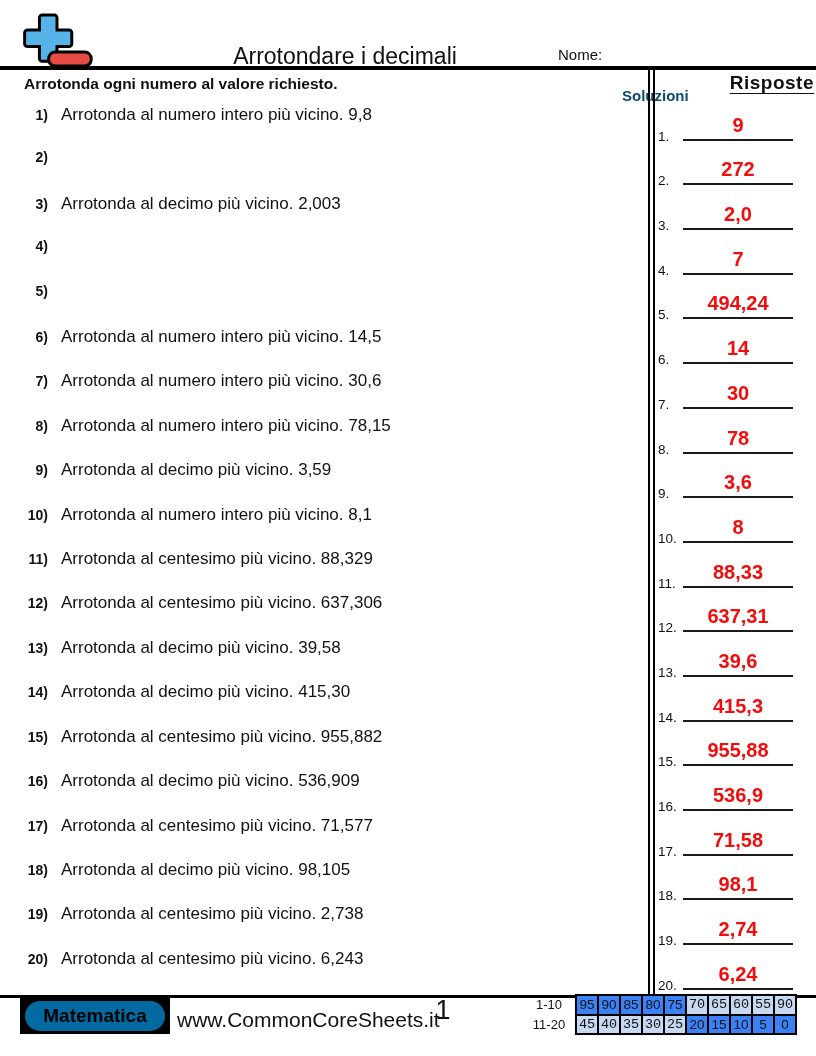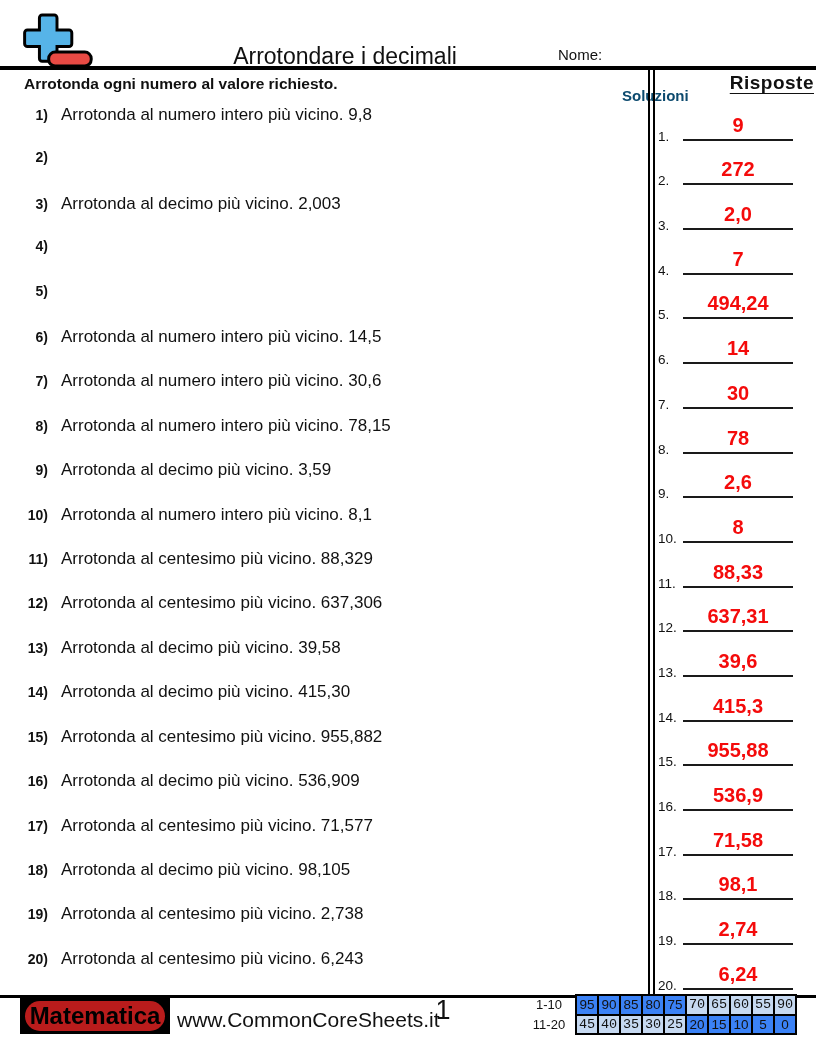--- a/index.html
+++ b/index.html
@@ -27,23 +27,23 @@
     font-size:19px;font-weight:bold;text-decoration:underline;text-underline-offset:4px;letter-spacing:.5px;}
   .answers{position:absolute;left:652px;top:100px;width:162px;}
   .a-row{position:relative;height:44.7px;}
   .a-num{position:absolute;left:6px;bottom:1px;font-size:13.5px;}
   .a-line{position:absolute;left:31px;bottom:4px;width:110px;border-bottom:2px solid #1a1a1a;}
   .a-val{position:absolute;left:31px;bottom:8px;width:110px;text-align:center;
     color:#f40b0b;font-weight:bold;font-size:20px;}
   
   .footer-rule{position:absolute;left:0;top:995px;width:816px;height:3px;background:#000;}
   .brand-box{position:absolute;left:20px;top:998px;width:150px;height:36px;background:#000;}
-  .brand-pill{position:absolute;left:5px;top:3px;right:5px;bottom:3px;background:#b91c1c;
+  .brand-pill{position:absolute;left:5px;top:3px;right:5px;bottom:3px;background:#0369a1;
     border-radius:16px;display:flex;align-items:center;justify-content:center;
-    font-size:24px;font-weight:bold;color:#000;}
+    font-size:19px;font-weight:bold;color:#000;}
   .website{position:absolute;left:177px;top:1008px;font-size:21px;}
   .page-number{position:absolute;left:443px;top:995px;transform:translateX(-50%);font-size:27px;}
   .score{position:absolute;left:528px;top:994px;border-collapse:collapse;font-size:13.5px;}
   .score td{padding:0;text-align:center;height:17.5px;}
   .score td.lbl{border:none;width:42px;text-align:center;padding-right:5px;font-size:13px;background:transparent;margin-top:8px;}
   .score td.cell{border:2px solid #000;width:20px;background:#3b82f6;}
   .score td.shade{background:#c6d9f1;font-family:Liberation Mono, monospace;}
 </style>
 </head>
 <body>
@@ -208,21 +208,21 @@
       </div>
 
       <div class="a-row">
         <span class="a-num">8.</span>
         <span class="a-val">78</span>
         <span class="a-line"></span>
       </div>
 
       <div class="a-row">
         <span class="a-num">9.</span>
-        <span class="a-val">2,6</span>
+        <span class="a-val">3,6</span>
         <span class="a-line"></span>
       </div>
 
       <div class="a-row">
         <span class="a-num">10.</span>
         <span class="a-val">8</span>
         <span class="a-line"></span>
       </div>
 
       <div class="a-row">

